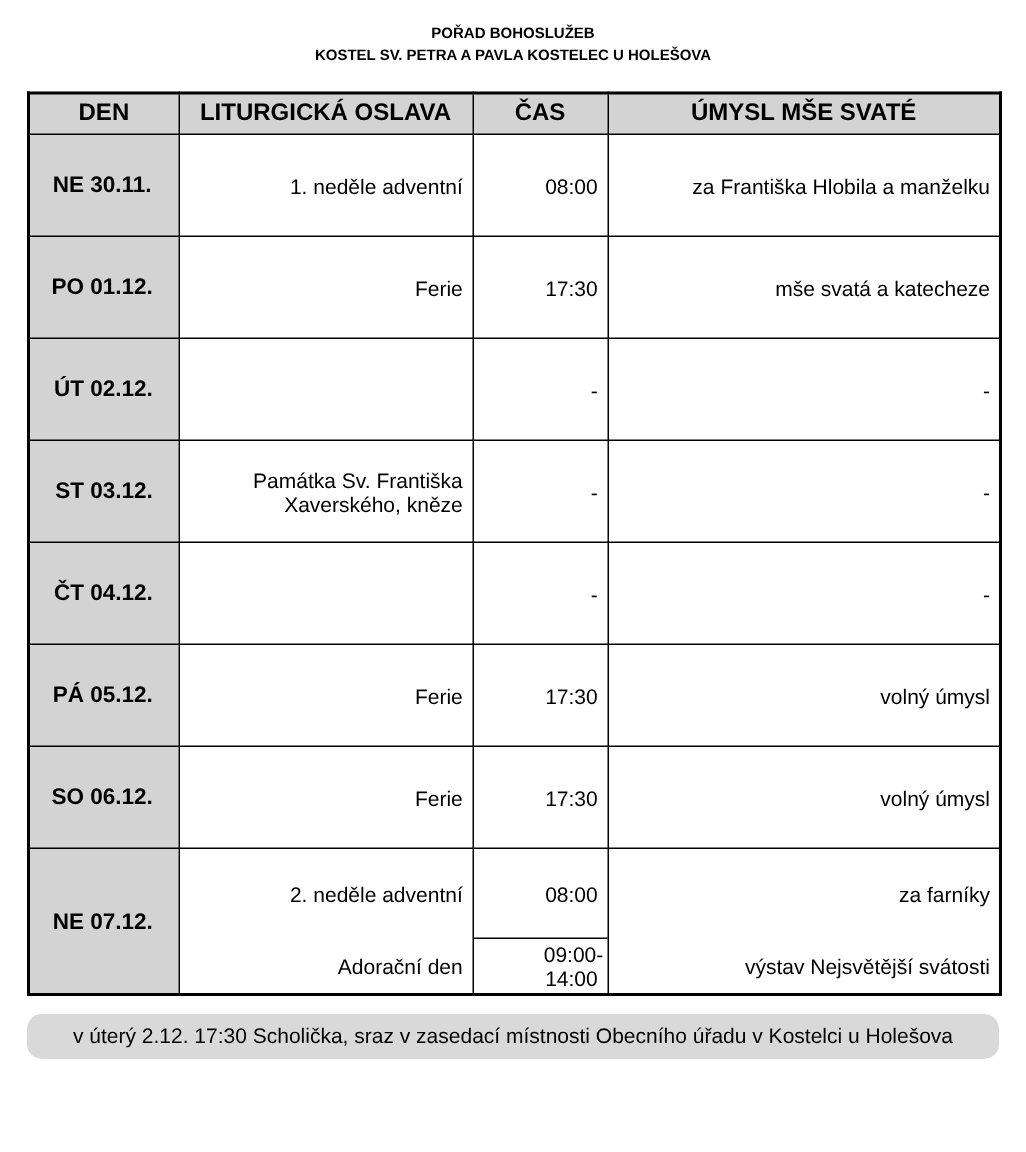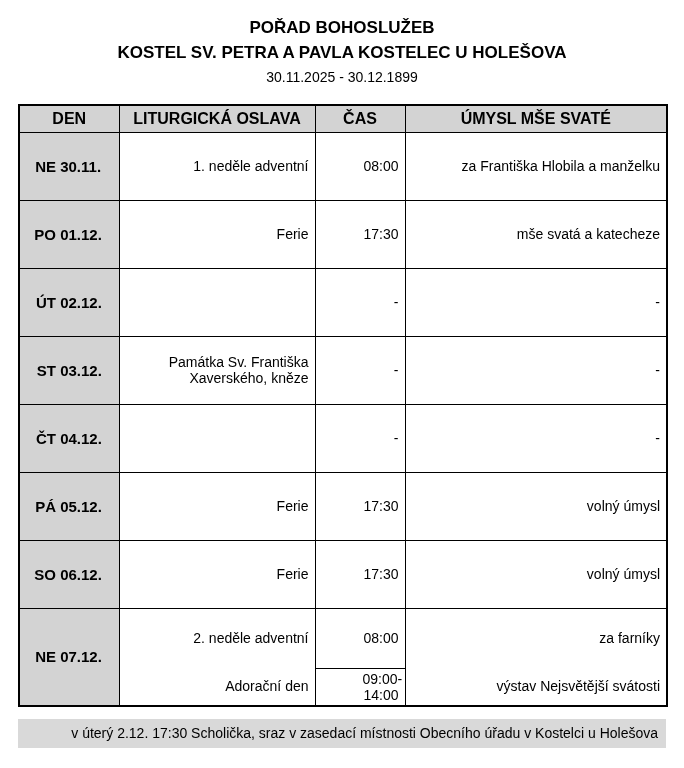--- a/index.html
+++ b/index.html
@@ -8,21 +8,21 @@
     height: 768px;
     background: var(--page_bg, #ffffff);
     color: #000;
     font-family: "Liberation Sans", sans-serif;
   }
   .page { padding: 16px 18px; }
 
   .titles { text-align: center; margin-bottom: 16px; }
   .title-main, .title-sub {
     font-weight: bold;
-    font-size: 17px;
+    font-size: 10px;
     line-height: 1.45;
   }
   .title-dates { font-size: 14px; line-height: 1.45; margin-top: 2px; }
 
   table.schedule {
     width: 648px;
     border-collapse: collapse;
     border: 2px solid var(--border_black, #000);
     table-layout: fixed;
   }
@@ -65,32 +65,32 @@
   td.no-top    { border-top: none; padding-left: 47px; }
   td.cas-boxed { border-top: 1px solid var(--border_black, #000); }
 
   .note {
     width: 632px;
     background: var(--note_gray, #d9d9d9);
     margin-top: 12px;
     padding: 5px 8px;
     font-size: 14px;
     line-height: 1.4;
-    text-align: right;
+    text-align: center;
+    border-radius: 10px;
   }
 </style>
 </head>
 <body>
 
 <div class="page">
 
   <div class="titles">
     <div class="title-main">POŘAD BOHOSLUŽEB</div>
     <div class="title-sub">KOSTEL SV. PETRA A PAVLA KOSTELEC U HOLEŠOVA</div>
-    <div class="title-dates">30.11.2025 - 30.12.1899</div>
   </div>
 
   <table class="schedule">
     <colgroup>
       <col class="c-den">
         <col class="c-oslava">
         <col class="c-cas">
         <col class="c-umysl">
     </colgroup>
     <thead>

